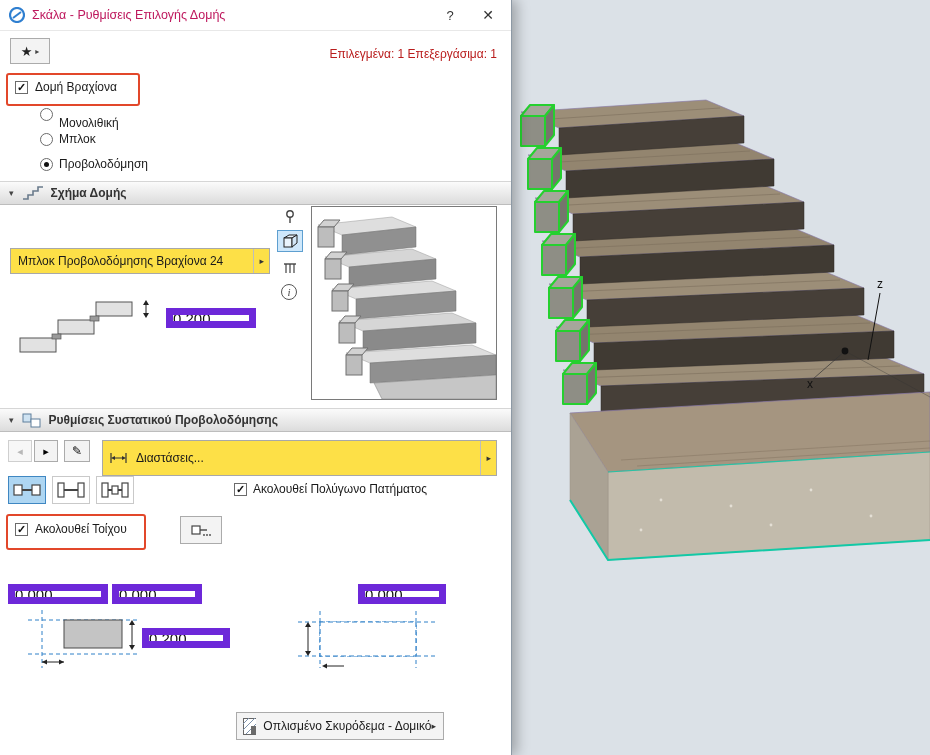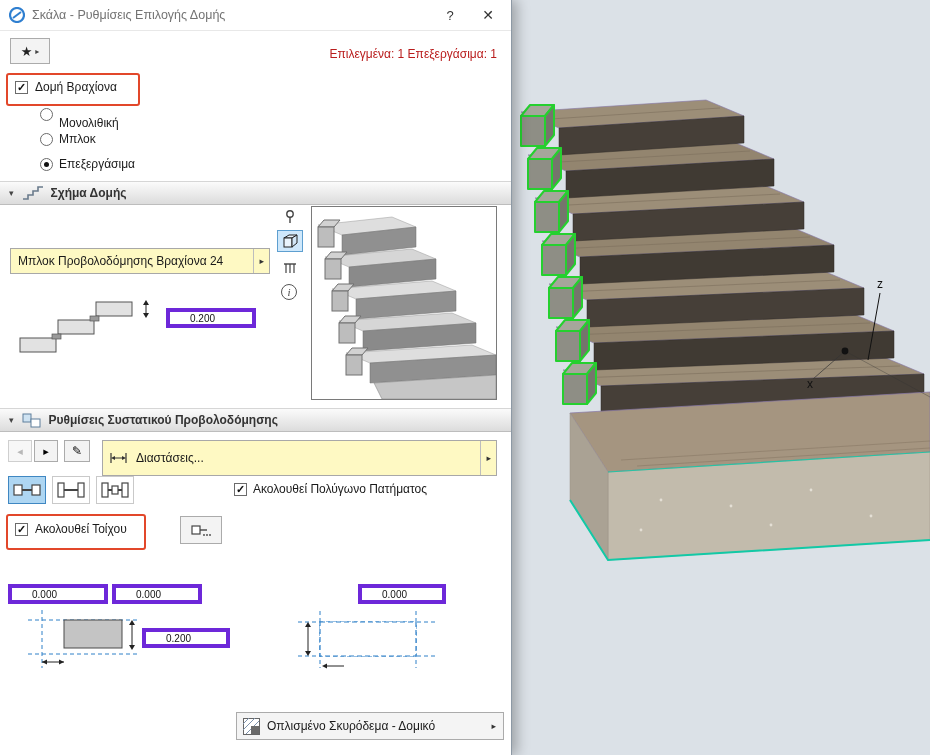--- a/index.html
+++ b/index.html
@@ -5,44 +5,44 @@
   html,body{margin:0;padding:0;}
   body{width:930px;height:755px;position:relative;overflow:hidden;
        font-family:"Liberation Sans",sans-serif;background:#dbe1e7;}
   .abs{position:absolute;}
   
   .view3d{left:511px;top:0;width:419px;height:755px;background:#dbe1e7;}
   
   .dialog{left:0;top:0;width:511px;height:755px;background:#ffffff;
           border-right:1px solid #8d99a5;box-shadow:5px 0 12px rgba(0,0,0,.28);z-index:5;}
   .titlebar{left:0;top:0;width:511px;height:30px;background:#ffffff;border-bottom:1px solid #e8e8e8;}
-  .title{left:32px;top:8px;font-size:12.5px;color:#737373;white-space:nowrap;}
+  .title{left:32px;top:8px;font-size:12.5px;color:#be185d;white-space:nowrap;}
   .caption-btn{top:0;width:34px;height:30px;display:flex;align-items:center;justify-content:center;
                font-size:13px;color:#333;cursor:default;}
   .lbl{font-size:12px;color:#1a1a1a;white-space:nowrap;}
   .blbl{font-size:12px;font-weight:bold;color:#333;white-space:nowrap;}
   .checkbox{width:13px;height:13px;background:#fff;border:1px solid #6b6b6b;box-sizing:border-box;
             display:inline-flex;align-items:center;justify-content:center;
             font-size:11px;font-weight:bold;color:#111;line-height:11px;}
   .radio{width:13px;height:13px;border:1px solid #6b6b6b;border-radius:50%;background:#fff;box-sizing:border-box;}
   .radio.sel::after{content:"";display:block;width:5px;height:5px;margin:3px 0 0 3px;border-radius:50%;background:#111;}
   .redbox{border:2px solid #e2472a;border-radius:3px;}
   .sechdr{left:0;width:511px;height:22px;background:linear-gradient(#fbfbfb,#dcdcdc);
           border-top:1px solid #d6d6d6;border-bottom:1px solid #bdbdbd;
           display:flex;align-items:center;}
   .tri{font-size:9px;color:#444;margin:0 8px 0 9px;}
   .btn{background:#f3f3f3;border:1px solid #ababab;box-sizing:border-box;
        display:flex;align-items:center;justify-content:center;cursor:default;}
-  .drop{background:#fef9c3;border:1px solid #a8a8a8;box-sizing:border-box;
+  .drop{background:#fde047;border:1px solid #a8a8a8;box-sizing:border-box;
         display:flex;align-items:center;font-size:12px;color:#1a1a1a;cursor:default;}
   .drop .txt{padding-left:7px;white-space:nowrap;overflow:hidden;}
   .drop .arr{margin-left:auto;border-left:1px solid #bdbdbd;align-self:stretch;
              display:flex;align-items:center;padding:0 5px;font-size:9px;color:#333;}
-  .field{border:4px solid #6d28d9;box-sizing:border-box;font-family:"Liberation Sans",sans-serif;
-         font-size:10px;color:#111;padding:1px 20px;background:#fff;}
+  .field{border:7px solid #6d28d9;box-sizing:border-box;font-family:"Liberation Sans",sans-serif;
+         font-size:15px;color:#111;padding:1px 0;background:#fff;}
   .vicon{width:26px;height:22px;box-sizing:border-box;display:flex;align-items:center;justify-content:center;
          border:1px solid transparent;}
   .vicon.sel{background:#cfe8fb;border:1px solid #5e9fd0;}
   .infocirc{width:16px;height:16px;border:1px solid #555;border-radius:50%;box-sizing:border-box;
             display:flex;align-items:center;justify-content:center;
             font-family:"Liberation Serif",serif;font-style:italic;font-size:11px;color:#444;}
   .preview{background:#ffffff;border:1px solid #7a7a7a;box-sizing:border-box;}
   .pbtn{width:38px;height:28px;box-sizing:border-box;display:flex;align-items:center;justify-content:center;
         background:#ffffff;border:1px solid #c9c9c9;}
   .pbtn.sel{background:#aed6f2;border:1px solid #3f87c2;}
@@ -173,21 +173,21 @@
   <span class="abs checkbox" style="left:15px;top:81px">
       <span>✓</span>
     </span>
   <span class="abs lbl" style="left:35px;top:80px">Δομή Βραχίονα</span>
 
   <span class="abs radio" style="left:40px;top:108px"></span>
   <span class="abs lbl" style="left:59px;top:116px">Μονολιθική</span>
   <span class="abs radio" style="left:40px;top:133px"></span>
   <span class="abs lbl" style="left:59px;top:132px">Μπλοκ</span>
   <span class="abs radio sel" style="left:40px;top:158px"></span>
-  <span class="abs lbl" style="left:59px;top:157px">Επεξεργάσιμα</span>
+  <span class="abs lbl" style="left:59px;top:157px">Προβολοδόμηση</span>
 
   <div class="abs sechdr" style="top:181px">
     <span class="tri">▾</span>
     <svg width="22" height="14" style="margin-right:7px">
       <path d="M1,13 h5 v-4 h5 v-4 h5 v-4 h5" fill="none" stroke="#6a7b8c" stroke-width="1.6"></path>
     </svg>
     <span class="blbl">Σχήμα Δομής</span>
   </div>
 
   <div class="abs vicon" style="left:277px;top:206px">
@@ -366,21 +366,21 @@
       <line x1="118" y1="5" x2="118" y2="62"></line>
     </g>
     <rect x="22" y="16" width="96" height="34" fill="#ffffff" stroke="#2f80c8" stroke-width="1.2" stroke-dasharray="5 3"></rect>
     <line x1="10" y1="18" x2="10" y2="48" stroke="#222" stroke-width="1"></line>
     <polygon points="10,16 7,21 13,21" fill="#222"></polygon>
     <polygon points="10,50 7,45 13,45" fill="#222"></polygon>
     <line x1="26" y1="60" x2="46" y2="60" stroke="#222" stroke-width="1"></line>
     <polygon points="24,60 29,57.5 29,62.5" fill="#222"></polygon>
   </svg>
 
-  <div class="abs matbtn" style="left:236px;top:712px;width:268px;height:28px">
+  <div class="abs matbtn" style="left:236px;top:712px;width:208px;height:28px">
     <svg width="17" height="17" style="margin:0 7px 0 6px">
       <rect x="0.5" y="0.5" width="16" height="16" fill="#ffffff" stroke="#666" stroke-width="1"></rect>
       <g stroke="#7e93ad" stroke-width="1">
         <line x1="0" y1="6" x2="6" y2="0"></line>
           <line x1="0" y1="12" x2="12" y2="0"></line>
           <line x1="3" y1="16" x2="16" y2="3"></line>
       </g>
       <rect x="8" y="8" width="8" height="8" fill="#6b6b6b"></rect>
     </svg>
     <span class="lbl">Οπλισμένο Σκυρόδεμα - Δομικό</span>

